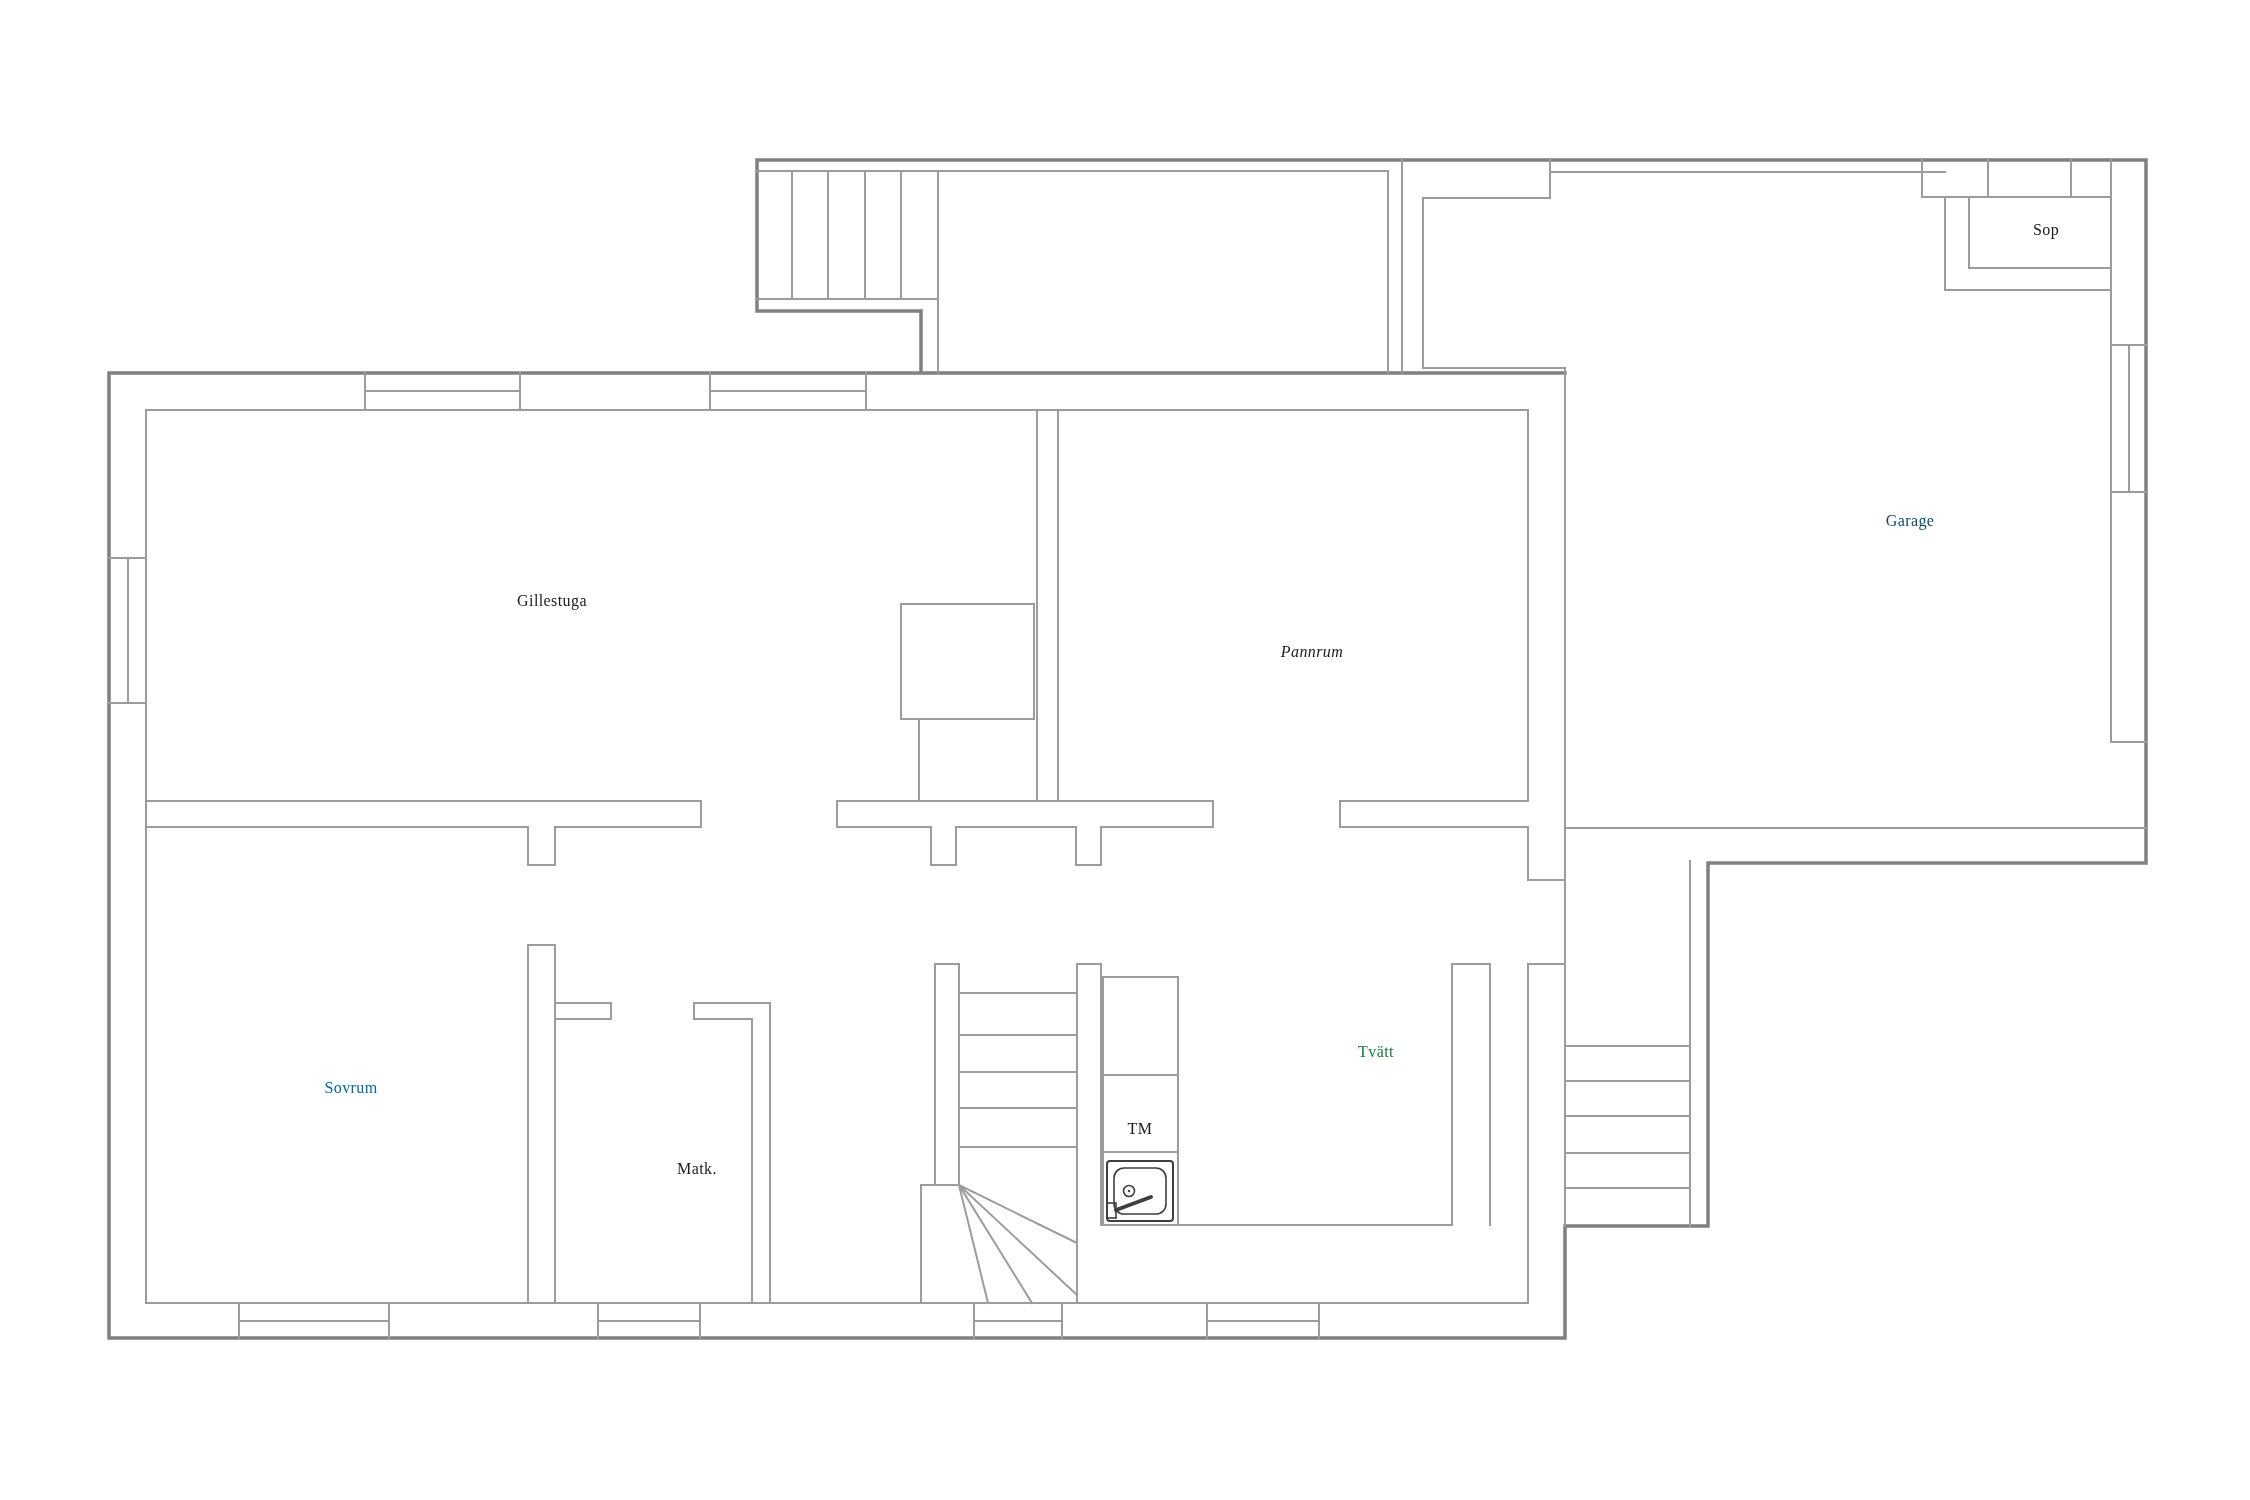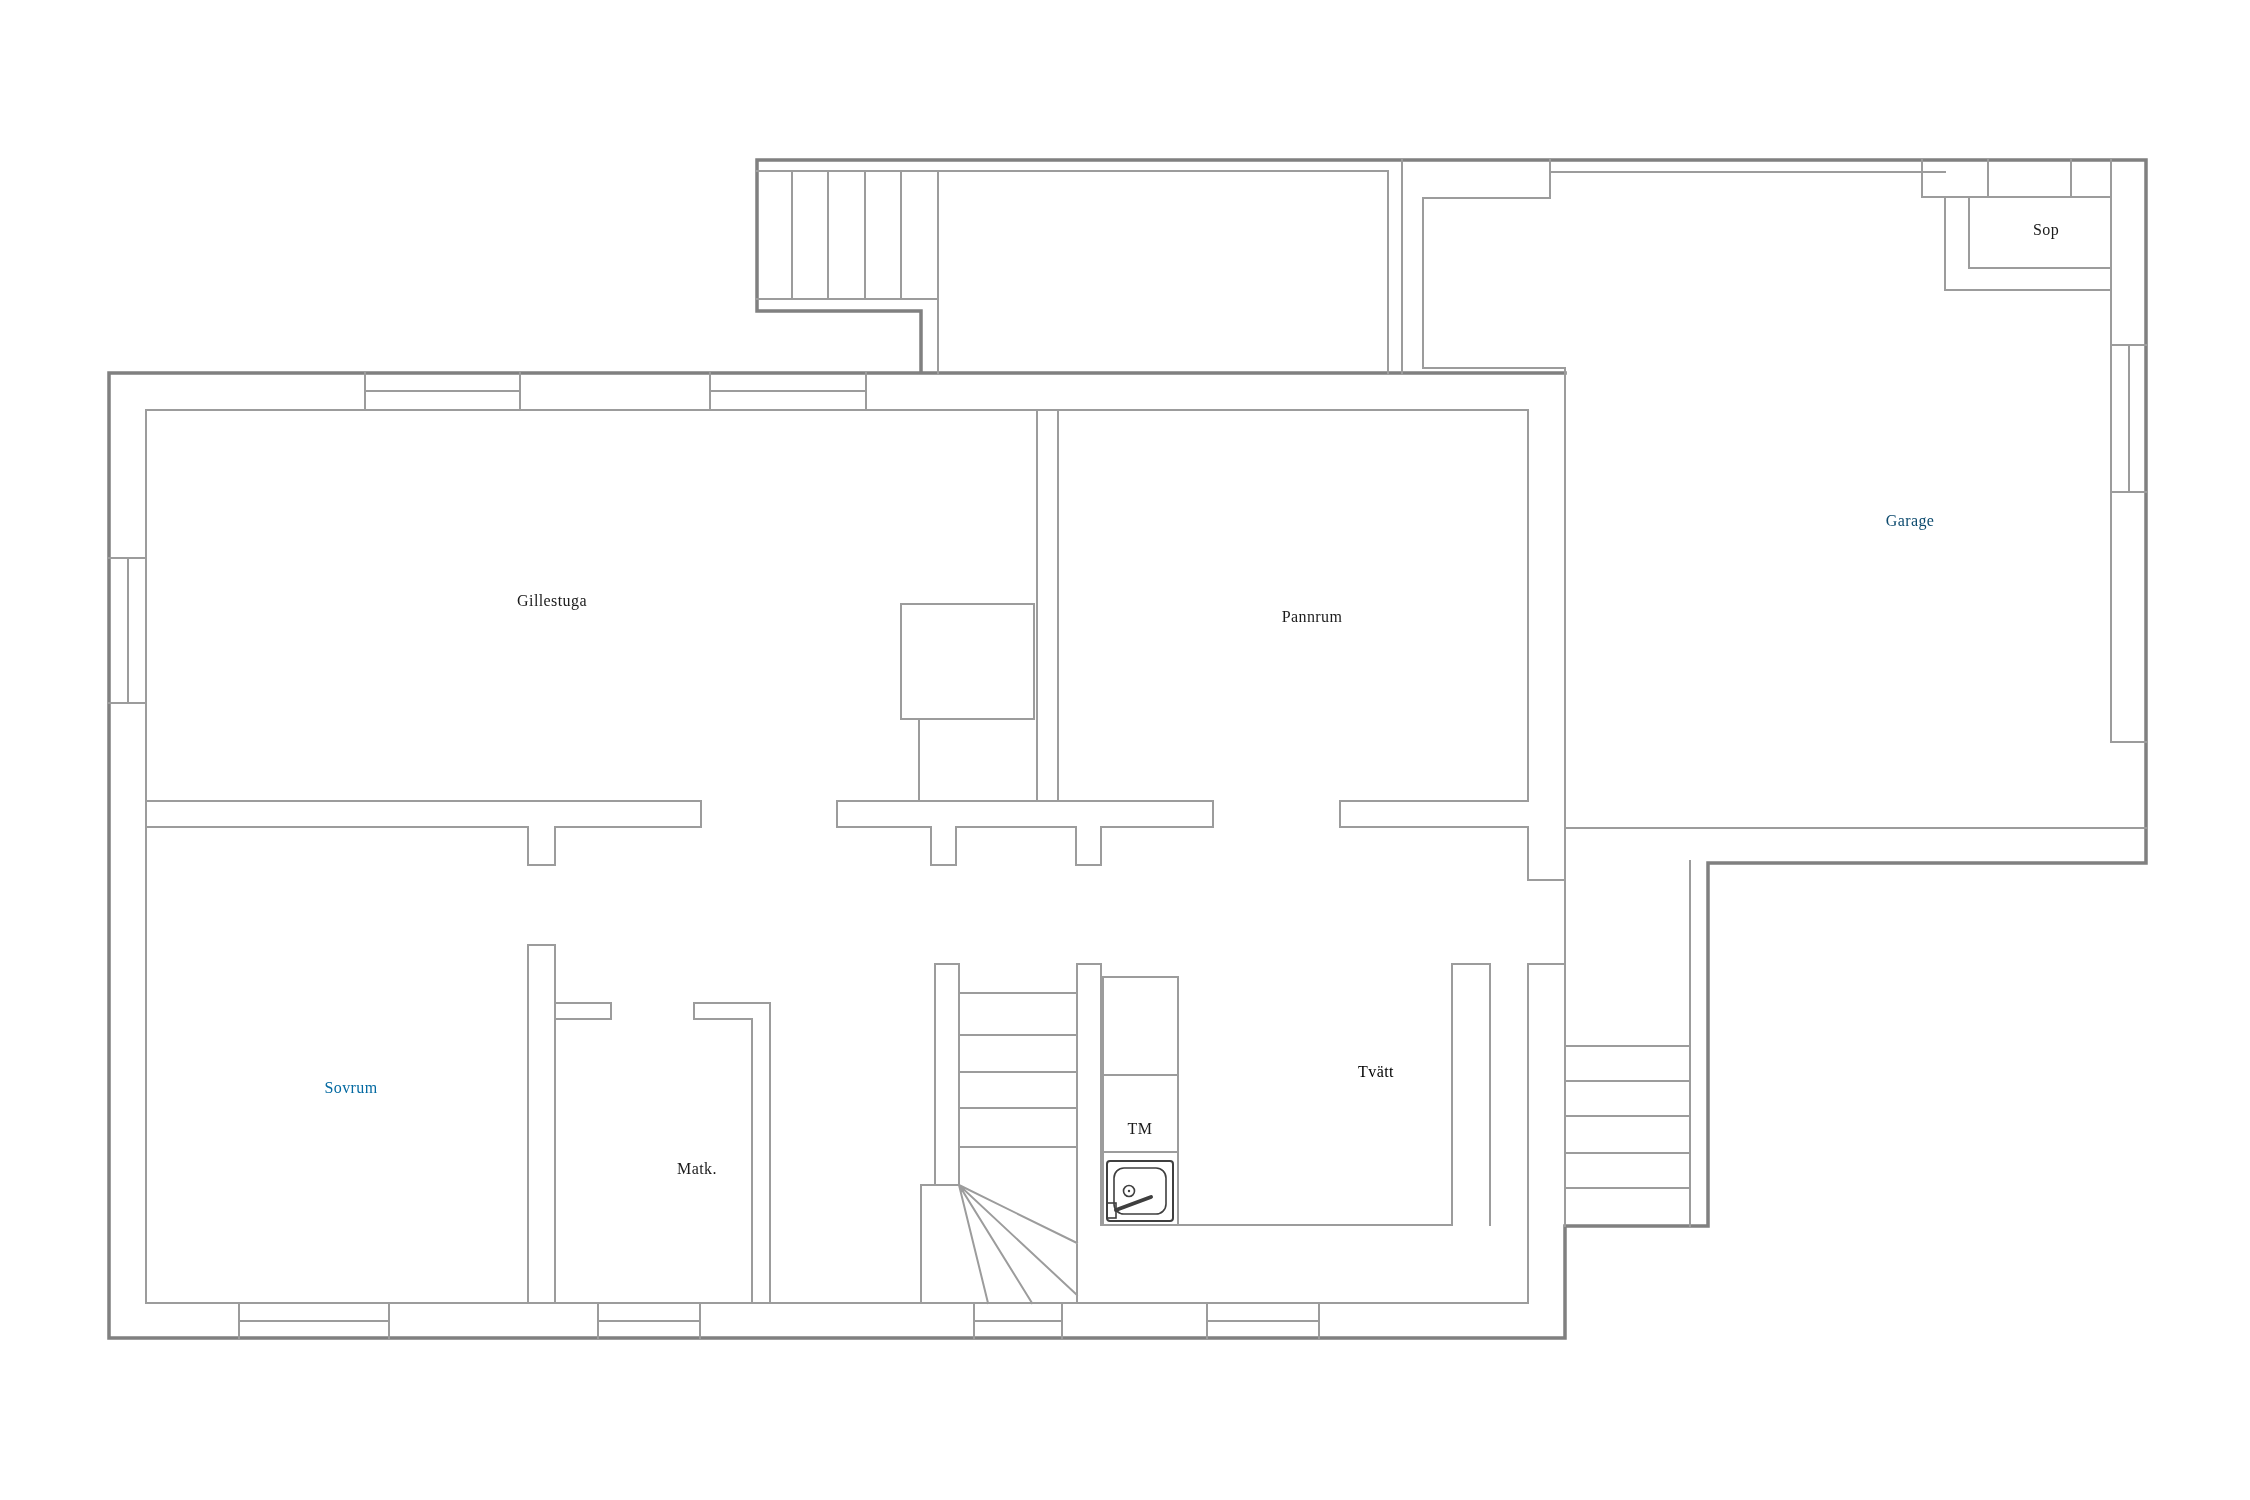--- a/index.html
+++ b/index.html
@@ -97,21 +97,21 @@
       <rect x="1107" y="1161" width="66" height="60" rx="3"></rect>
       <rect x="1114" y="1168" width="52" height="46" rx="10" stroke-width="1.6"></rect>
       <circle cx="1129" cy="1191" r="5.5" stroke-width="1.6"></circle>
       <circle cx="1129" cy="1191" r="1.2" fill="#3f3f3f" stroke="none"></circle>
       <rect x="1107" y="1203" width="9" height="15" stroke-width="1.6"></rect>
       <path d="M1116,1210 L1151,1197" stroke-width="4" stroke-linecap="round"></path>
     </g>
   </svg>
 
   <div class="room-label" style="left: 552px; top: 601px; color: rgb(27, 27, 27);">Gillestuga</div>
-  <div class="room-label" style="left: 1312px; top: 617px; color: rgb(27, 27, 27);">Pannrum</div>
+  <div class="room-label" style="left: 1312px; top: 652px; color: rgb(27, 27, 27); font-style: italic;">Pannrum</div>
   <div class="room-label" style="left: 1910px; top: 521px; color: #0c4a6e;">Garage</div>
   <div class="room-label" style="left: 2046px; top: 230px; color: rgb(27, 27, 27);">Sop</div>
   <div class="room-label" style="left: 351px; top: 1088px; color: #0369a1;">Sovrum</div>
   <div class="room-label" style="left: 653px; top: 1169px; color: rgb(27, 27, 27); margin-left: 44px;">Matk.</div>
-  <div class="room-label" style="left: 1376px; top: 1052px; color: #000000; margin-top: 20px;">Tvätt</div>
+  <div class="room-label" style="left: 1376px; top: 1052px; color: #15803d;">Tvätt</div>
   <div class="room-label" style="left: 1140px; top: 1129px; color: rgb(27, 27, 27);">TM</div>
 
 </div>
 
 </body></html>

